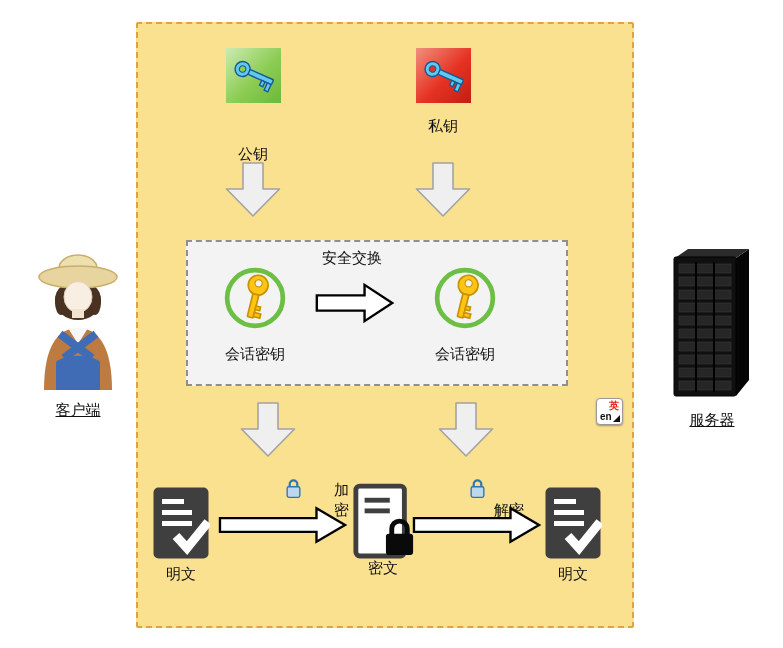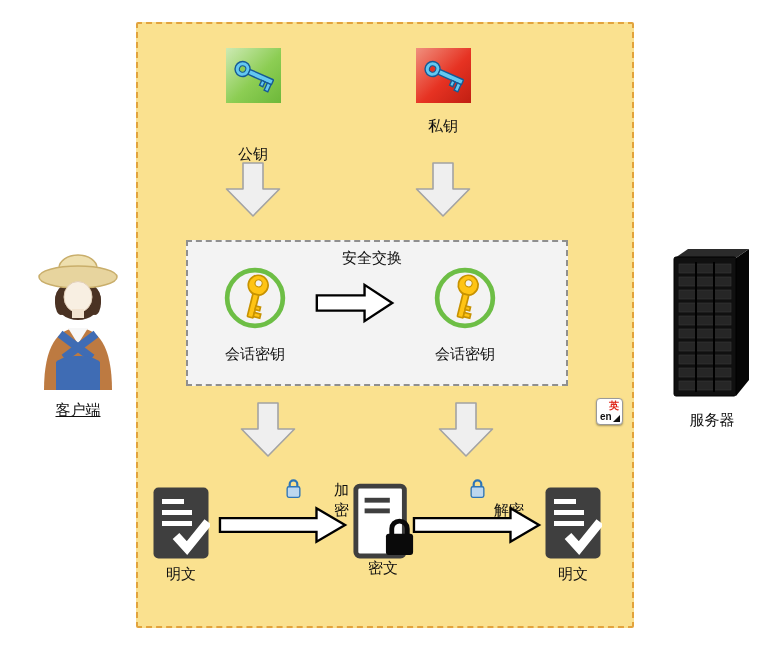--- a/index.html
+++ b/index.html
@@ -111,21 +111,21 @@
 
   <div class="abs inner-box"></div>
 
   <svg class="abs icon-svg" style="left:221px; top:264px; width:68px; height:68px;">
       <use href="#sym-session-key"></use>
     </svg>
   <svg class="abs icon-svg" style="left:431px; top:264px; width:68px; height:68px;">
       <use href="#sym-session-key"></use>
     </svg>
 
-  <div class="label" style="left:324px; top:248px; width:96px;">安全交换</div>
+  <div class="label" style="left:304px; top:248px; width:96px;">安全交换</div>
 
   <svg class="abs icon-svg" style="left:312px; top:282px; width:86px; height:42px;" viewBox="0 0 84 44">
     <polygon points="2,14 52,14 52,3 81,22 52,41 52,30 2,30" fill="#fff" stroke="#000" stroke-width="2.5"></polygon>
   </svg>
 
   <div class="label" style="left:215px; top:344px; width:80px;">会话密钥</div>
   <div class="label" style="left:425px; top:344px; width:80px;">会话密钥</div>
 
   <svg class="abs icon-svg" style="left:240px; top:402px; width:56px; height:56px;">
       <use href="#sym-down-arrow"></use>
@@ -199,21 +199,21 @@
       <rect x="13" y="96" width="52" height="9"></rect>
       <rect x="13" y="109" width="52" height="9"></rect>
       <rect x="13" y="122" width="52" height="9"></rect>
       <rect x="13" y="135" width="52" height="9"></rect>
     </g>
     <g stroke="#000" stroke-width="2">
       <line x1="30" y1="16" x2="30" y2="146"></line>
       <line x1="48" y1="16" x2="48" y2="146"></line>
     </g>
   </svg>
-  <div class="label" style="left:666px; top:410px; width:92px;">服务器</div>
+  <div class="label" style="left:666px; top:410px; width:92px;text-decoration:underline;">服务器</div>
 
   <div class="abs translate-badge">
     <span class="zh">英</span>
     <span class="en">en</span>
     <span class="pen"></span>
   </div>
 
 </div>
 
 </body></html>

